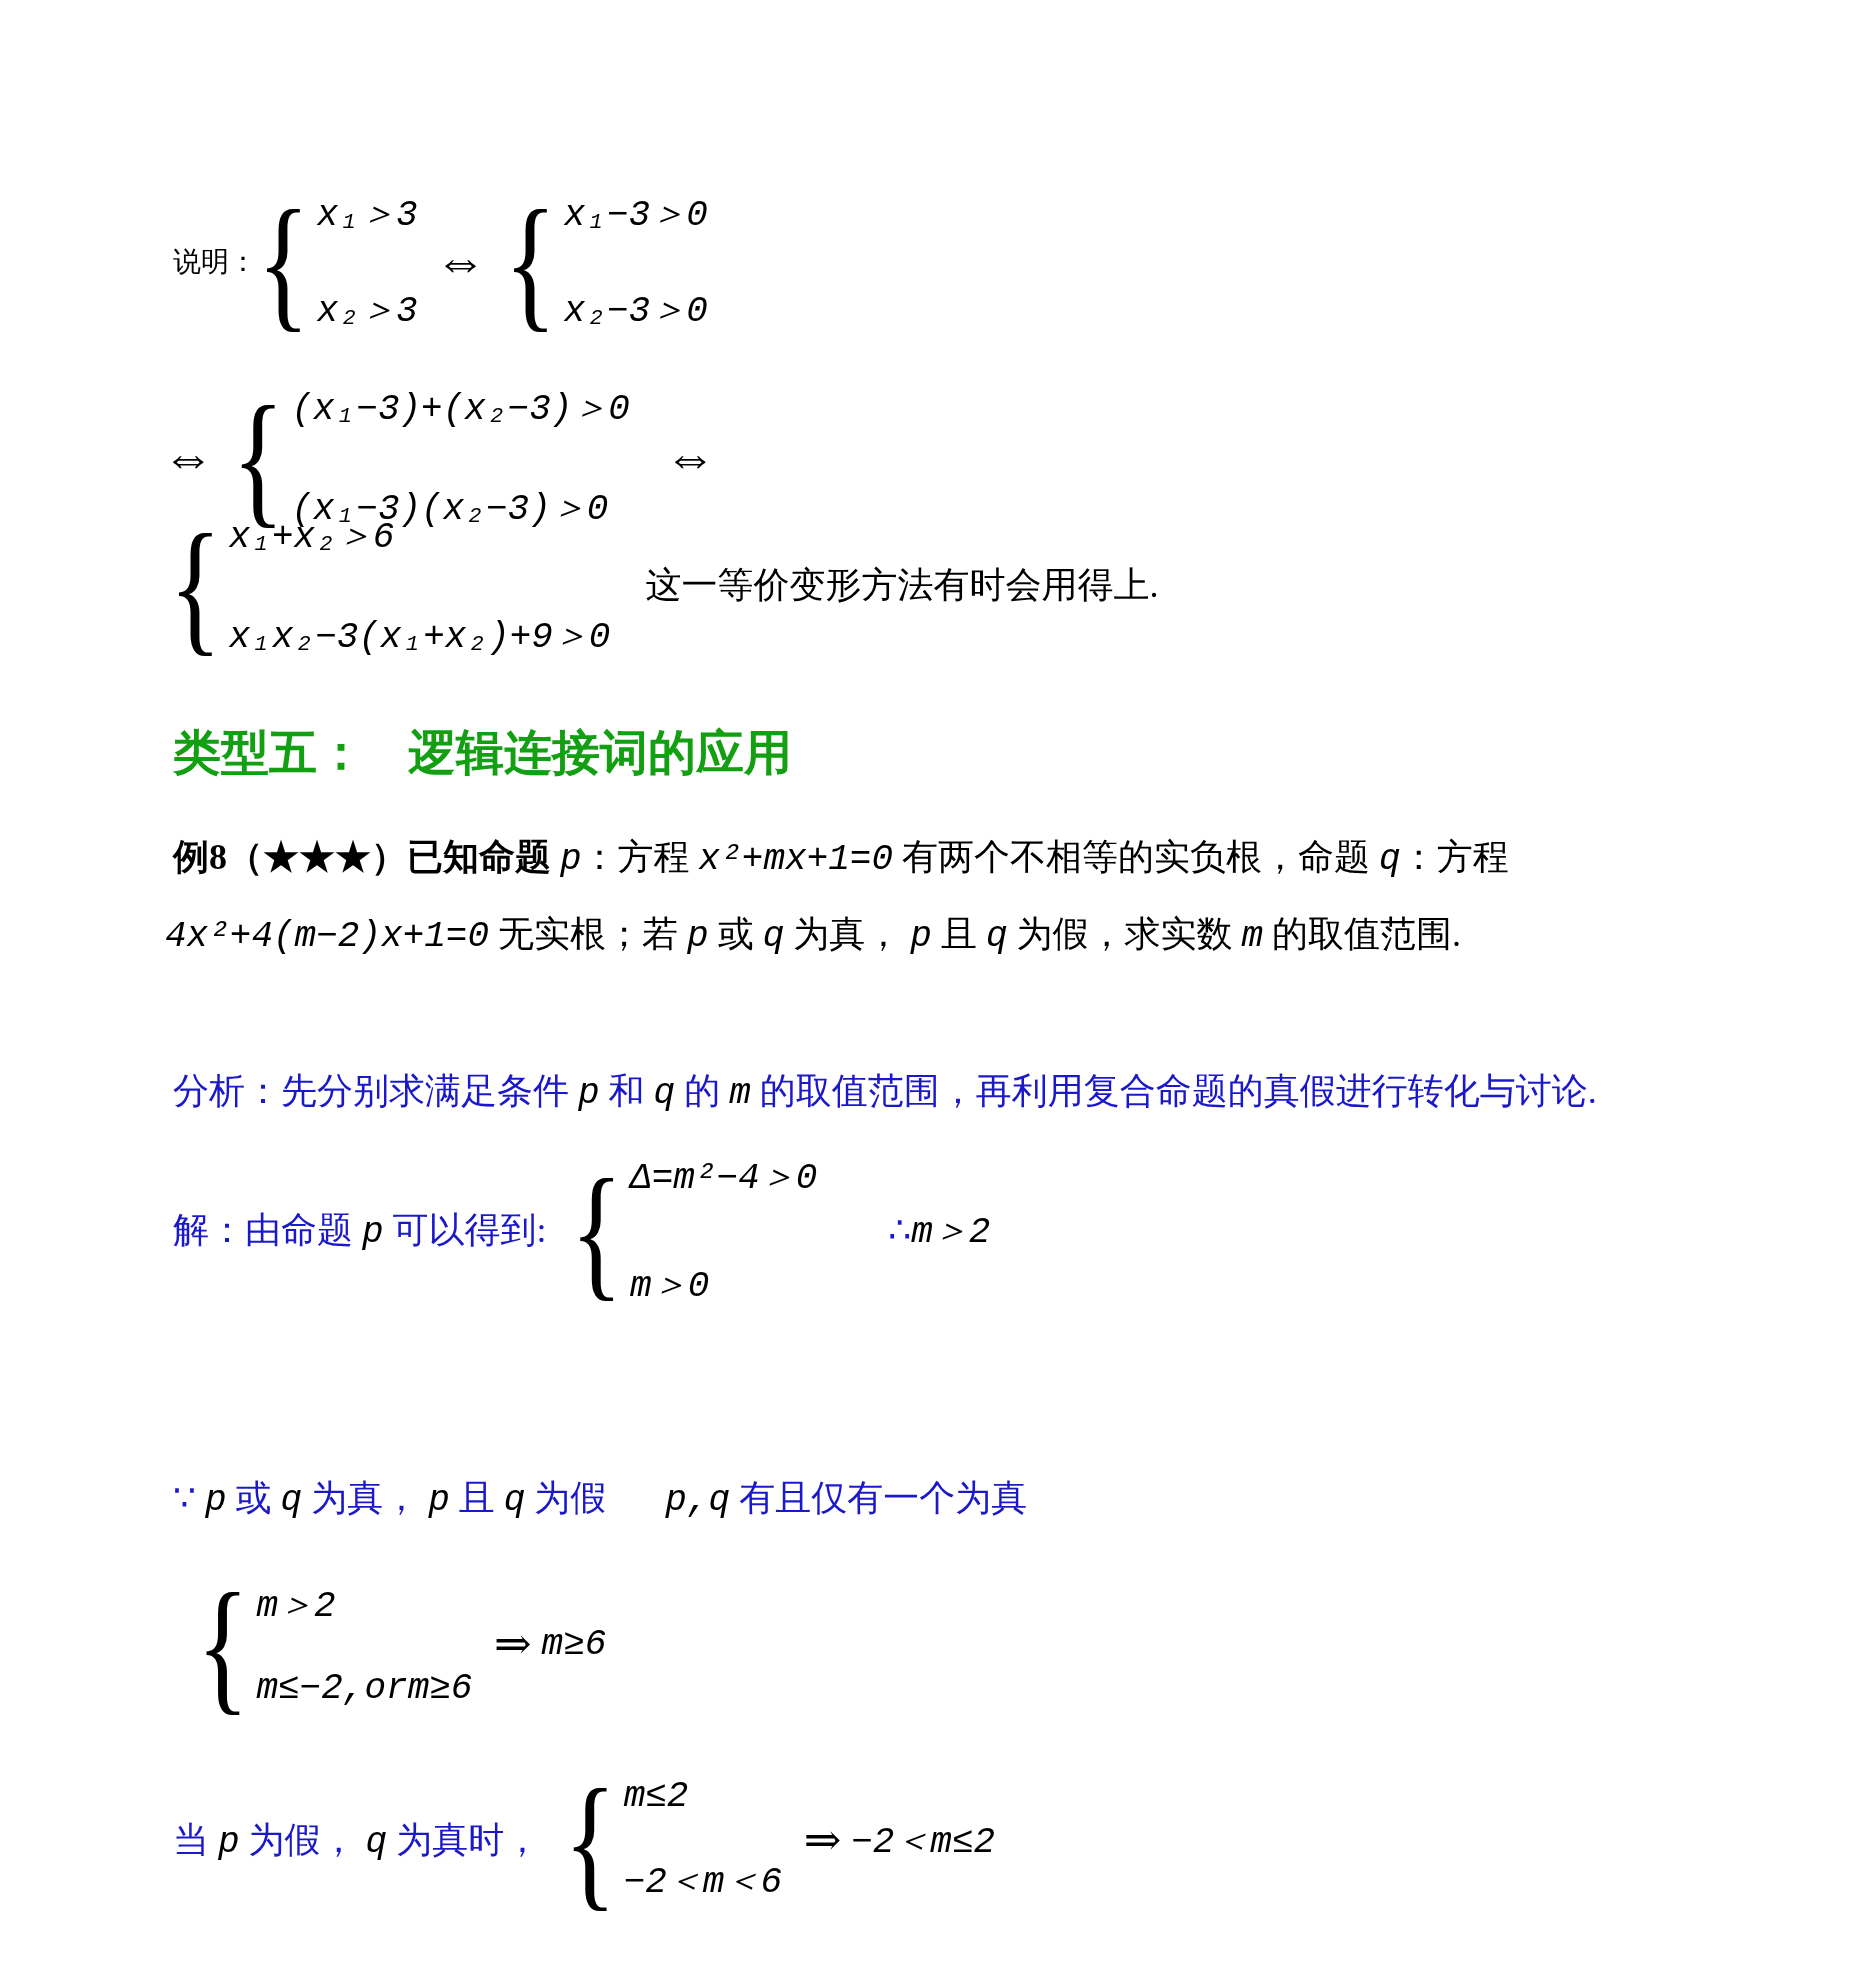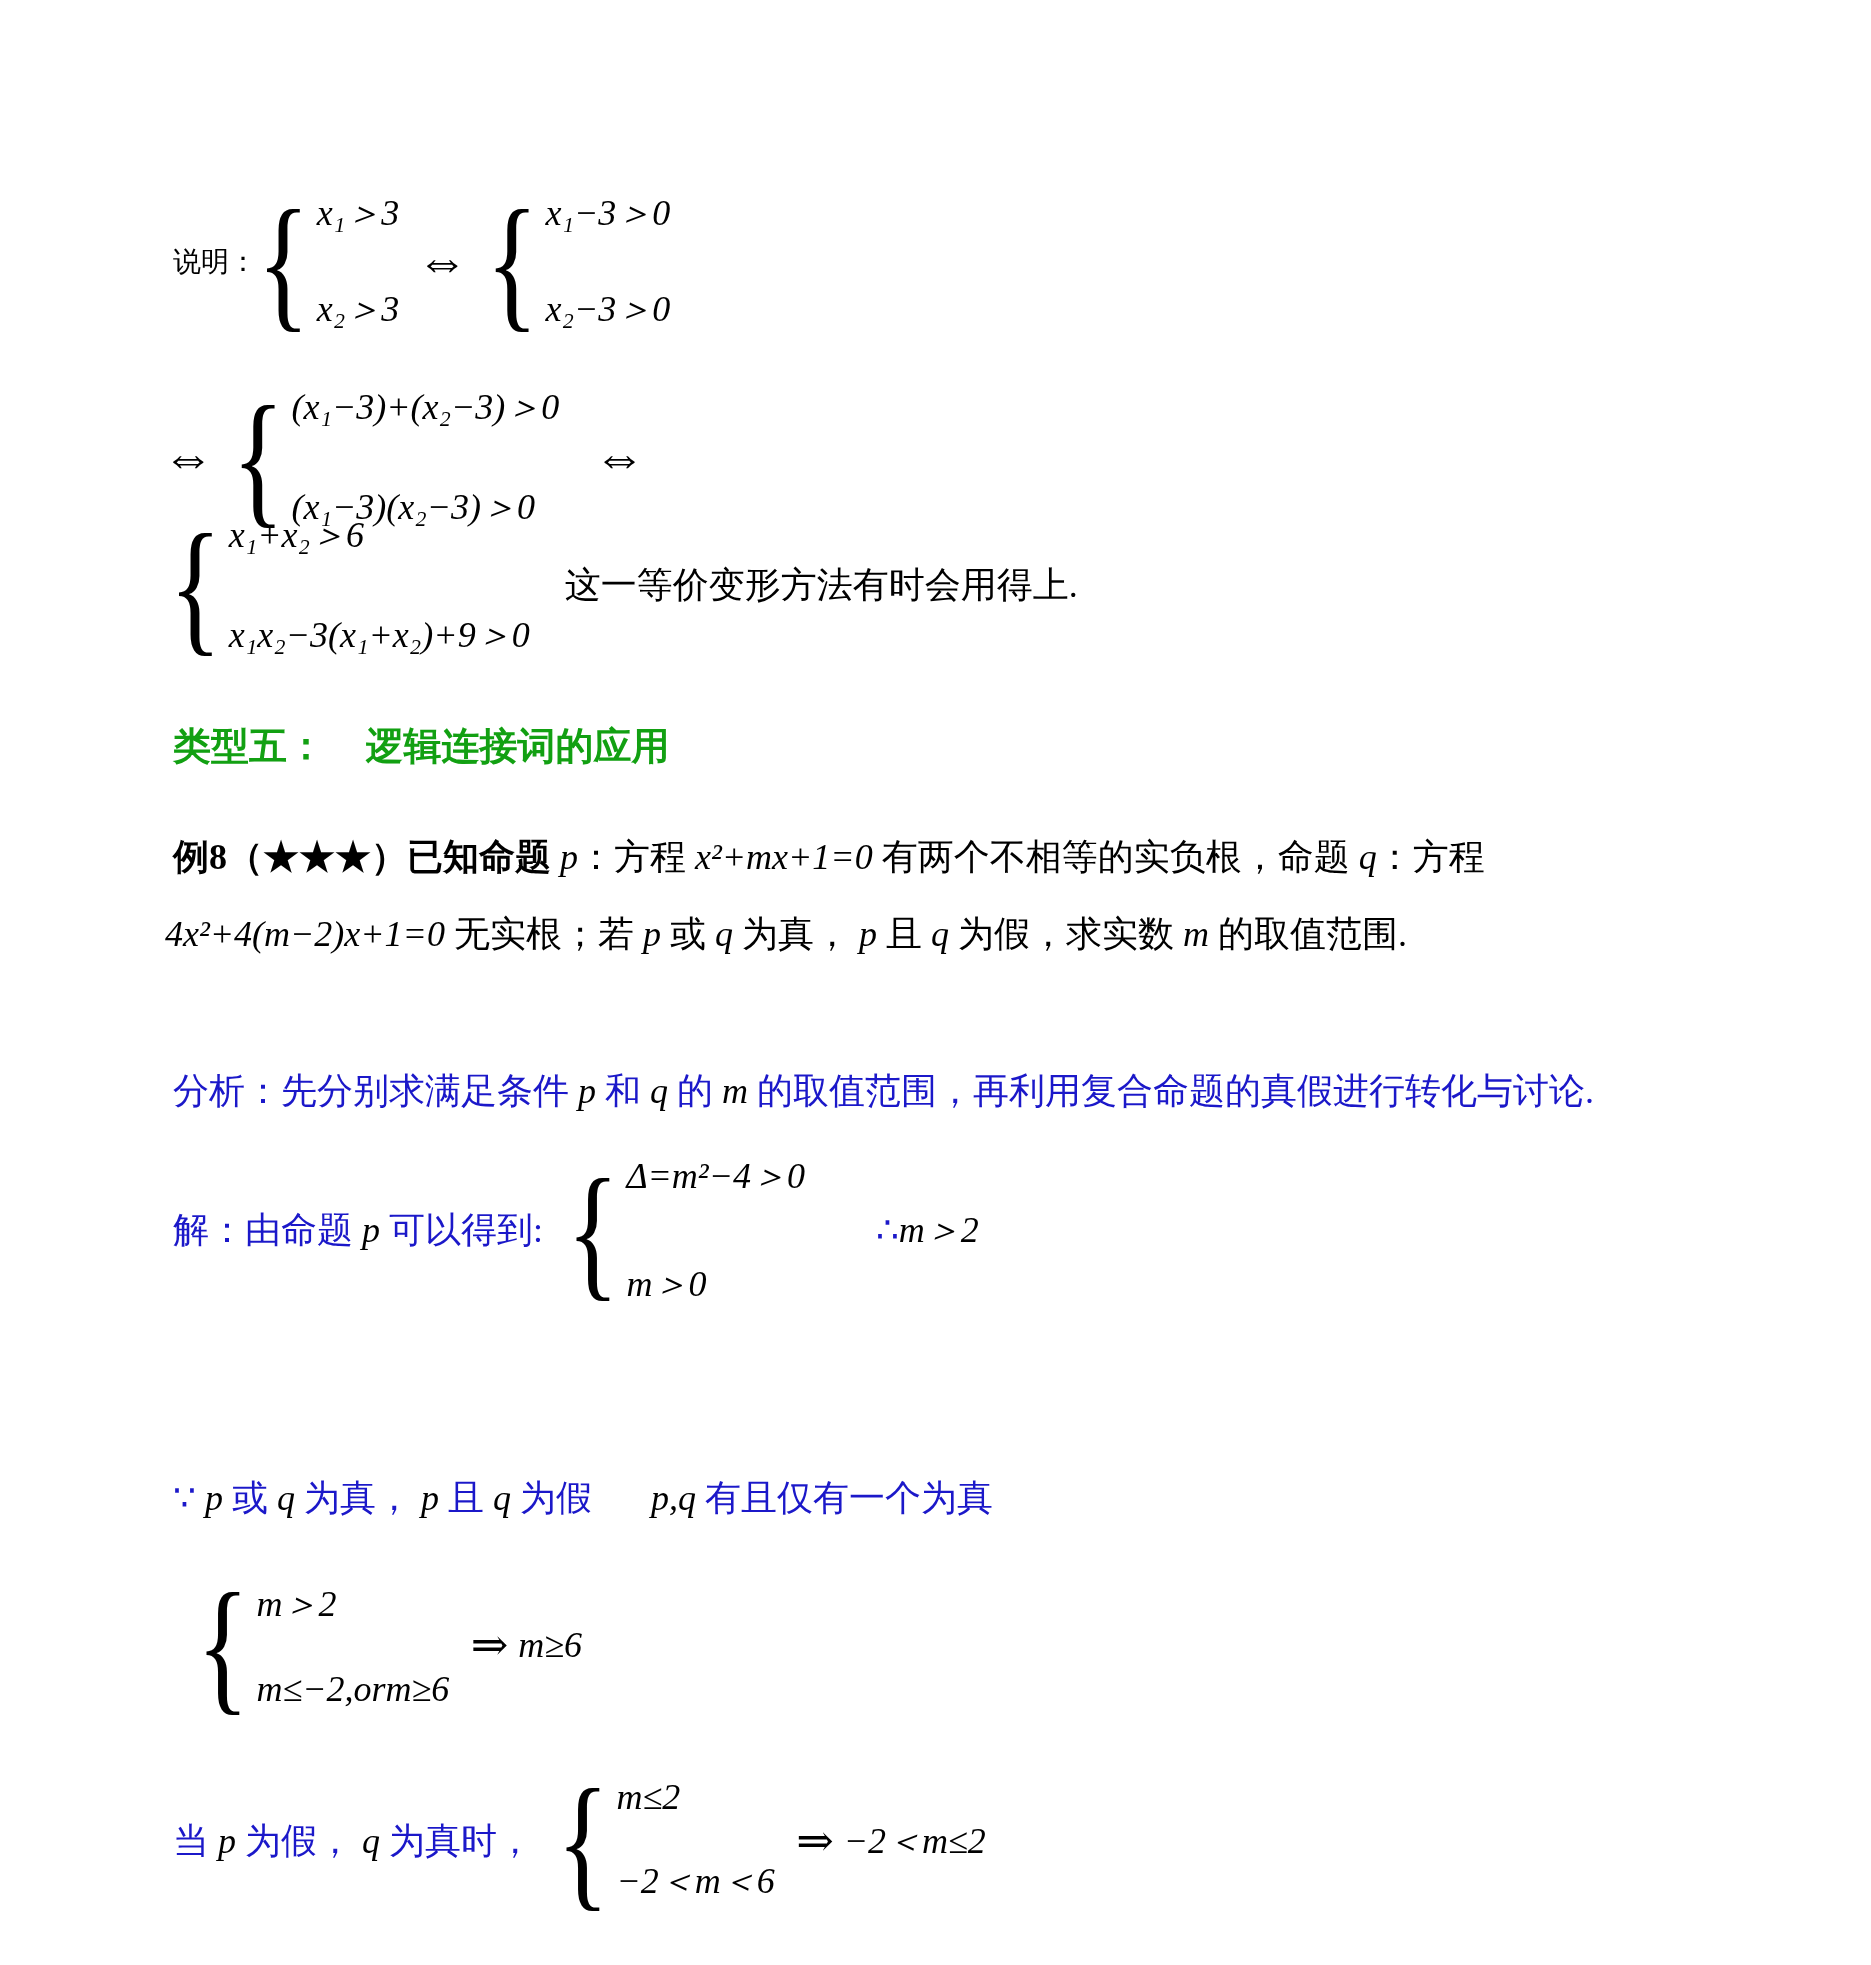--- a/index.html
+++ b/index.html
@@ -9,40 +9,40 @@
     height:2647px;
     background:#ffffff;
     font-family:"Liberation Serif","DejaVu Serif",serif;
     font-size:36px;
     color:#000;
     overflow:hidden;
   }
   .blk{position:absolute;left:173px;white-space:nowrap;}
   .row{display:inline-flex;align-items:center;}
   .cn{font-family:"Liberation Serif","DejaVu Serif",serif;font-style:normal;}
-  .math{font-family:Liberation Serif, serif;font-style:italic;}
+  .math{font-family:Liberation Mono, monospace;font-style:italic;}
   .blue{color:#1b18c9;}
   .green{color:#12a012;font-weight:bold;}
   .bold{font-weight:bold;}
   .cases{display:inline-flex;align-items:center;}
   .brace{
     font-family:"Liberation Serif","DejaVu Serif",serif;
     font-size:110px;line-height:1;font-weight:400;
     transform:scaleY(1.35);transform-origin:center;
     margin-right:7px;
   }
   .rows{display:flex;flex-direction:column;}
   .gap120{gap:47px;}
   .gap130{gap:51px;}
   .gap150{gap:59px;}
   .gap100{gap:39px;}
   .iff{font-size:51px;margin:0 17.7px;line-height:1;}
   .arrow{font-size:45px;line-height:1;margin:0 9.8px 0 21.6px;}
   .tf{font-size:28px;}
-  .heading{font-size:38px;}
+  .heading{font-size:48px;}
   .heading .title{margin-left:31px;}
   .ml60{margin-left:23.6px;}
   .ml90{margin-left:35px;}
   .ml150{margin-left:59px;}
   .ml180{margin-left:71px;}
 </style>
 </head>
 <body>
 
 <div class="page">

